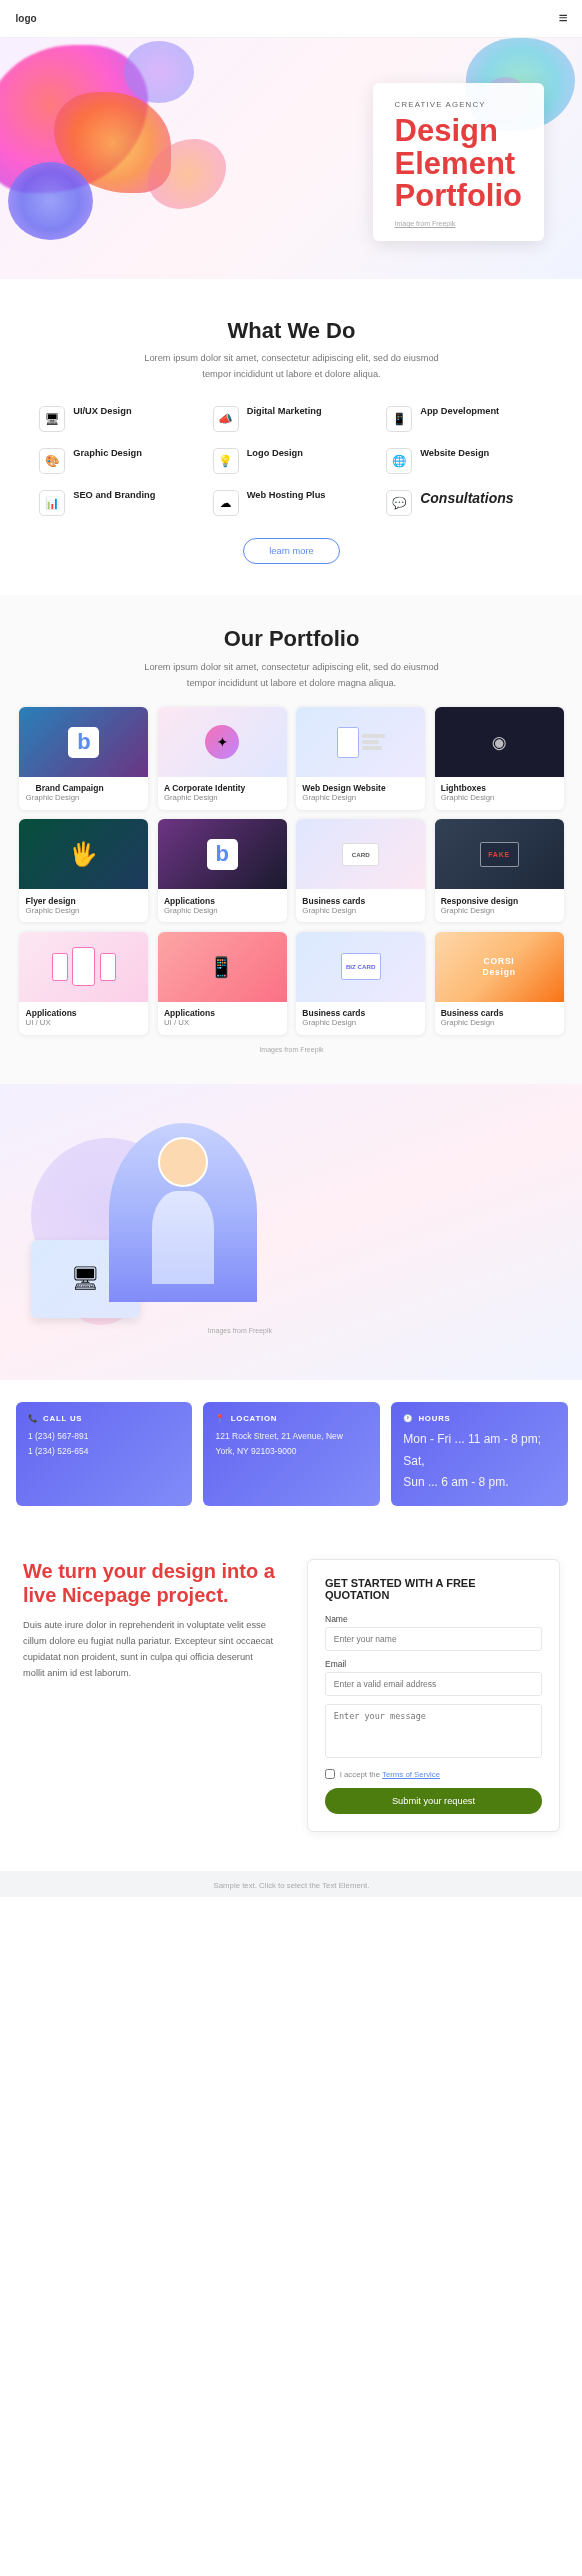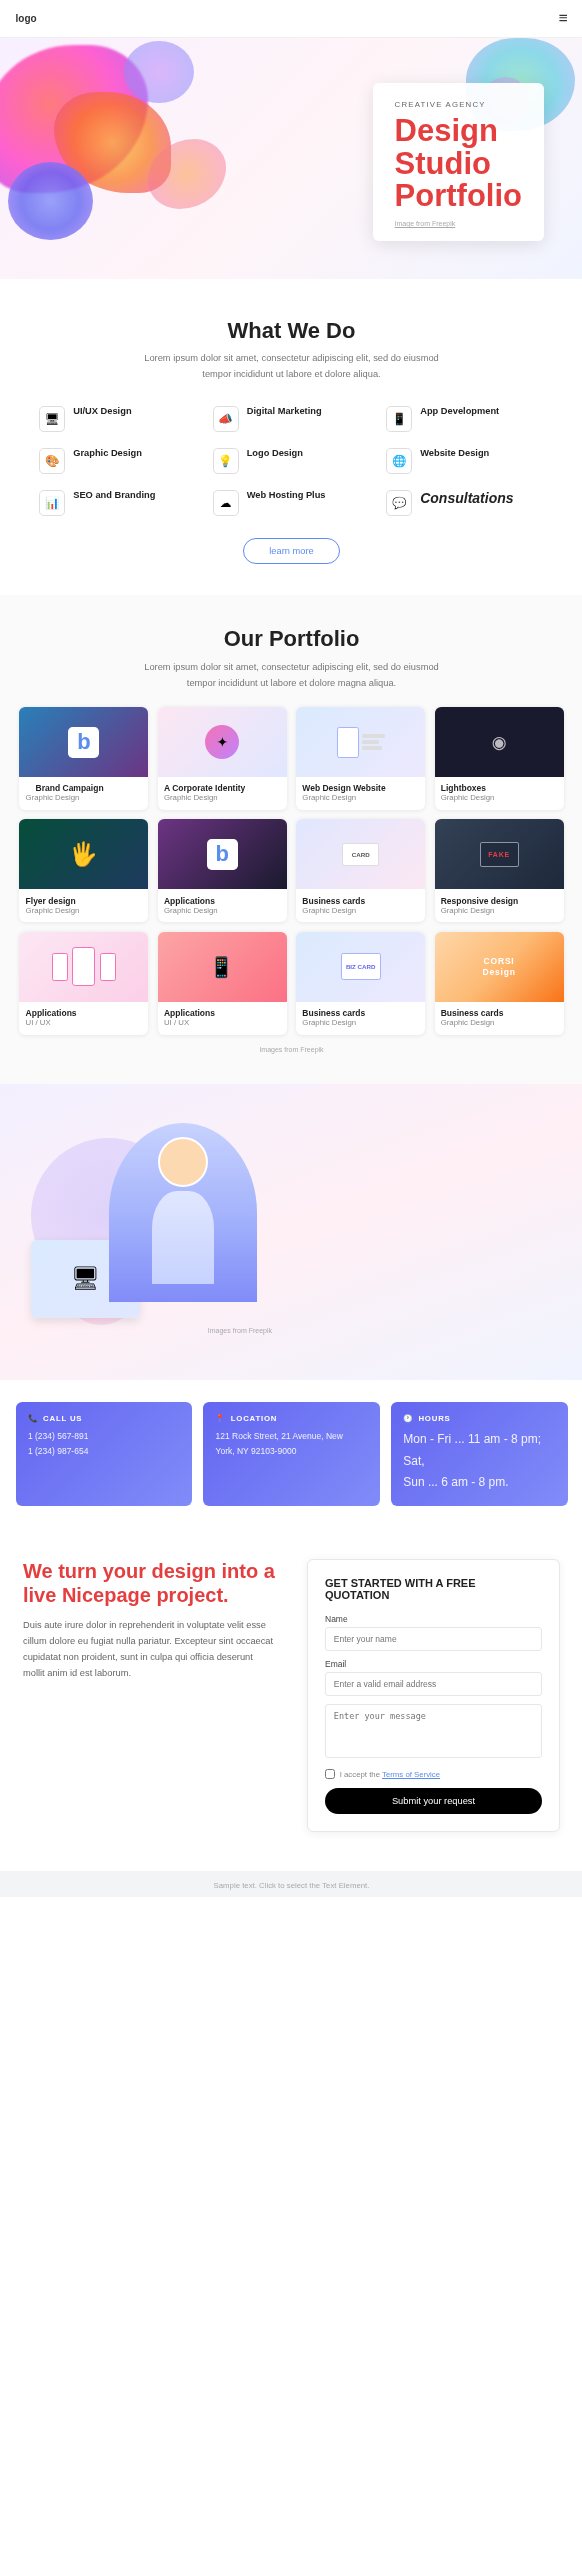--- a/index.html
+++ b/index.html
@@ -20,21 +20,21 @@
   <div style="position:absolute;width:85px;height:78px;background:radial-gradient(circle,#818cf8,#6366f1,#a78bfa);left:7.8px;top:124px;border-radius:50%;opacity:0.8;z-index:0;"></div>
   <div style="position:absolute;width:70px;height:62px;background:radial-gradient(circle,#c084fc,#818cf8);left:124px;top:3.9px;border-radius:50%;opacity:0.55;z-index:0;"></div>
   <div style="position:absolute;width:78px;height:70px;background:radial-gradient(circle,#fb923c,#f472b6);left:148px;top:101px;border-radius:60% 40%;opacity:0.5;z-index:0;"></div>
   <div style="position:absolute;width:109px;height:93px;background:radial-gradient(circle,#34d399,#06b6d4,#818cf8);right:7.8px;top:0;border-radius:50% 50% 60% 40%;opacity:0.45;z-index:0;"></div>
   <div style="position:absolute;width:47px;height:47px;background:radial-gradient(circle,#f9a8d4,#c084fc);right:54px;top:39px;border-radius:50%;opacity:0.4;z-index:0;"></div>
 
   <div style="position:relative;z-index:1;background:rgba(255,255,255,0.93);border-radius:6.2px;padding:17px 22px 14px 22px;max-width:202px;box-shadow:0 3.1px 18.6px rgba(0,0,0,0.1);">
     <div style="font-size:7.8px;color:#666;text-transform:uppercase;letter-spacing:1.2px;margin-bottom:6.2px;">CREATIVE AGENCY</div>
     <div style="font-size:31px;font-weight:900;color:#e53e3e;line-height:1.05;margin-bottom:7.8px;">
       <span>Design</span><br>
-      <span>Studio</span><br>
+      <span>Element</span><br>
       <span>Portfolio</span>
     </div>
     <div style="font-size:7px;color:#aaa;text-decoration:underline;cursor:pointer;">Image from Freepik</div>
   </div>
 </section>
 
 <section style="padding:39px 39px 31px;background:#fff;">
   <h2 style="text-align:center;font-size:22px;font-weight:700;color:#222;margin-bottom:7.8px;">What We Do</h2>
   <p style="text-align:center;font-size:9.3px;color:#777;max-width:326px;margin:0 auto 23px;line-height:1.7;">Lorem ipsum dolor sit amet, consectetur adipiscing elit, sed do eiusmod tempor incididunt ut labore et dolore aliqua.</p>
   <div style="display:grid;grid-template-columns:repeat(3,1fr);gap:15.5px;margin-bottom:22px;">
@@ -259,21 +259,21 @@
 </section>
 
 <section style="padding:22px 15.5px;display:grid;grid-template-columns:repeat(3,1fr);gap:11px;">
   <div style="background:linear-gradient(135deg,#6366f1,#818cf8);border-radius:6.2px;padding:12.4px;color:#fff;">
     <div style="font-size:7.8px;font-weight:700;text-transform:uppercase;letter-spacing:0.8px;margin-bottom:6.2px;display:flex;align-items:center;gap:4.7px;">
       <span>📞</span>
       <span>CALL US</span>
     </div>
     <div style="font-size:8.5px;line-height:1.8;opacity:0.9;">
       <div>1 (234) 567-891</div>
-      <div>1 (234) 987-654</div>
+      <div>1 (234) 526-654</div>
     </div>
   </div>
   <div style="background:linear-gradient(135deg,#6366f1,#818cf8);border-radius:6.2px;padding:12.4px;color:#fff;">
     <div style="font-size:7.8px;font-weight:700;text-transform:uppercase;letter-spacing:0.8px;margin-bottom:6.2px;display:flex;align-items:center;gap:4.7px;">
       <span>📍</span>
       <span>LOCATION</span>
     </div>
     <div style="font-size:8.5px;line-height:1.8;opacity:0.9;">
       <div>121 Rock Street, 21 Avenue, New</div>
       <div>York, NY 92103-9000</div>
@@ -307,20 +307,20 @@
       <label style="font-size:8.5px;color:#444;margin-bottom:3.1px;display:block;">Email</label>
       <input type="email" style="width: 100%; border: 0.8px solid rgb(229, 231, 235); border-radius: 3.1px; padding: 6.2px 7.8px; font-size: 8.5px; color: rgb(153, 153, 153); outline: none;" placeholder="Enter a valid email address">
     </div>
     <div style="margin-bottom:7.8px;">
       <textarea style="width: 100%; border: 0.8px solid rgb(229, 231, 235); border-radius: 3.1px; padding: 6.2px 7.8px; font-size: 8.5px; color: rgb(153, 153, 153); height: 54px; resize: none; outline: none;" placeholder="Enter your message"></textarea>
     </div>
     <div style="display:flex;align-items:center;gap:4.7px;margin-bottom:9.3px;">
       <input type="checkbox" style="width: 10px; height: 10px;">
       <span style="font-size:7.8px;color:#888;">I accept the <a href="#" style="color:#5b8def;margin-top:42px;">Terms of Service</a></span>
     </div>
-    <button style="width:100%;background:#000000;color:#fff;border:none;border-radius:15.5px;padding:7.8px;font-size:9.3px;cursor:pointer;">Submit your request</button>
+    <button style="width:100%;background:#4d7c0f;color:#fff;border:none;border-radius:15.5px;padding:7.8px;font-size:9.3px;cursor:pointer;">Submit your request</button>
   </div>
 </section>
 
 <footer style="background:#f3f4f6;padding:6.2px 15.5px;text-align:center;">
   <span style="font-size:7.8px;color:#aaa;">Sample text. Click to select the Text Element.</span>
 </footer>
 
 
 </body></html>

